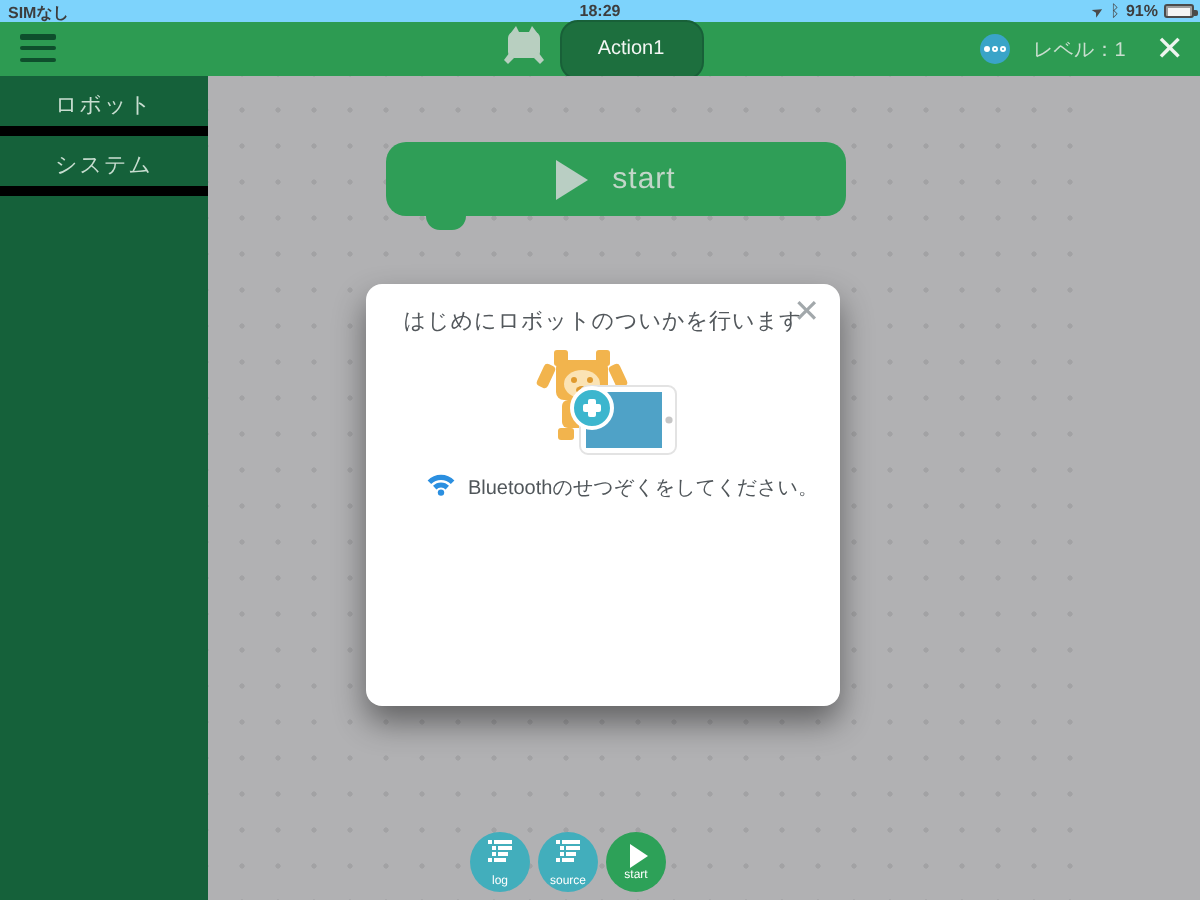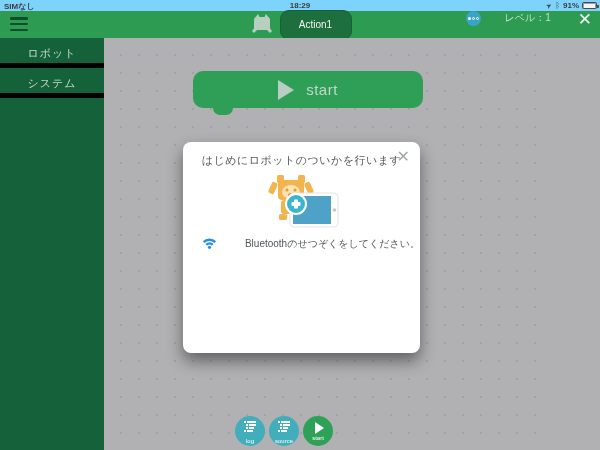--- a/index.html
+++ b/index.html
@@ -21,21 +21,21 @@
 
   
   .header { position:absolute; left:0; top:11px; width:600px; height:27px; background:#2d9b52; }
   .hamburger { position:absolute; left:10px; top:5px; width:18px; height:16px; cursor:pointer;
     display:flex; flex-direction:column; justify-content:space-between; padding:1px 0; }
   .hamburger i { display:block; height:2.5px; background:#0e4f2c; border-radius:1px; }
   .header-center { position:absolute; left:0; right:0; top:0; height:27px; display:flex; align-items:center; justify-content:center; gap:5px; }
   .robot-head-icon { width:26px; height:20px; margin-top:2px; }
   .project-pill { min-width:72px; height:30px; background:#1d6f3e; border:1px solid #186038; border-radius:9px;
     color:#f2f6f3; font-size:10px; display:flex; align-items:center; justify-content:center; padding:0 14px; }
-  .header-right { position:absolute; right:8px; top:0; height:27px; display:flex; align-items:flex-start; gap:23px; }
+  .header-right { position:absolute; right:8px; top:0; height:27px; display:flex; align-items:center; gap:11px; }
   .level-badge { width:15px; height:15px; border-radius:50%; background:#3aa4c8; display:flex; align-items:center; justify-content:center; gap:1px; }
   .level-badge .d1 { width:3px; height:3px; border-radius:50%; background:#fff; }
   .level-badge .d2 { width:3px; height:3px; border-radius:50%; border:0.8px solid #fff; }
   .level-text { color:#c9decf; font-size:10px; }
   .header-x { color:#eef4ef; font-size:17px; font-weight:bold; line-height:17px; cursor:pointer; margin-left:4px; }
 
   
   .sidebar { position:absolute; left:0; top:38px; width:104px; height:412px; background:#15613a; }
   .side-item { height:30px; line-height:30px; text-align:center; color:#c8ddd0; font-size:11px;
     letter-spacing:1px; border-bottom:5px solid #000000; cursor:pointer; }
@@ -59,21 +59,21 @@
   .round-btn.green { background:#2da158; }
   .round-btn .lbl { color:#fff; font-size:6px; line-height:6px; margin-top:1px; }
   .mini-tri { width:0; height:0; border-left:9px solid #fff; border-top:6px solid transparent; border-bottom:6px solid transparent; margin-left:2px; }
 
   
   .dialog { position:absolute; left:183px; top:142px; width:237px; height:211px; background:#ffffff;
     border-radius:8px; box-shadow:0 8px 16px rgba(0,0,0,0.45); }
   .dialog-title { text-align:center; margin-top:11px; font-size:11px; color:#53585c; letter-spacing:0.5px; }
   .dialog-x { position:absolute; right:10px; top:7px; color:#a2a8ab; font-size:16px; font-weight:bold; cursor:pointer; line-height:16px; }
   .char-wrap { position:relative; width:80px; height:60px; margin:4px auto 0 auto; }
-  .bt-row { display:flex; align-items:center; justify-content:space-between; gap:6px; margin-top:3px;margin-left:19px; }
+  .bt-row { display:flex; align-items:center; justify-content:center; gap:6px; margin-top:3px;margin-left:19px; }
   .bt-msg { font-size:10px; color:#50565a; }
   .pill-btn { display:block; width:92px; height:19px; margin:7px auto 0 auto; border:1.5px solid #a5daee;
     border-radius:10px; background:linear-gradient(#ffffff,#eef3f4); color:#97d2e8; font-size:10.5px;
     text-align:center; line-height:17px; cursor:pointer; box-shadow:0 1px 1px rgba(0,0,0,0.08); }
 </style>
 </head>
 <body>
 
 <div class="screen">
 

